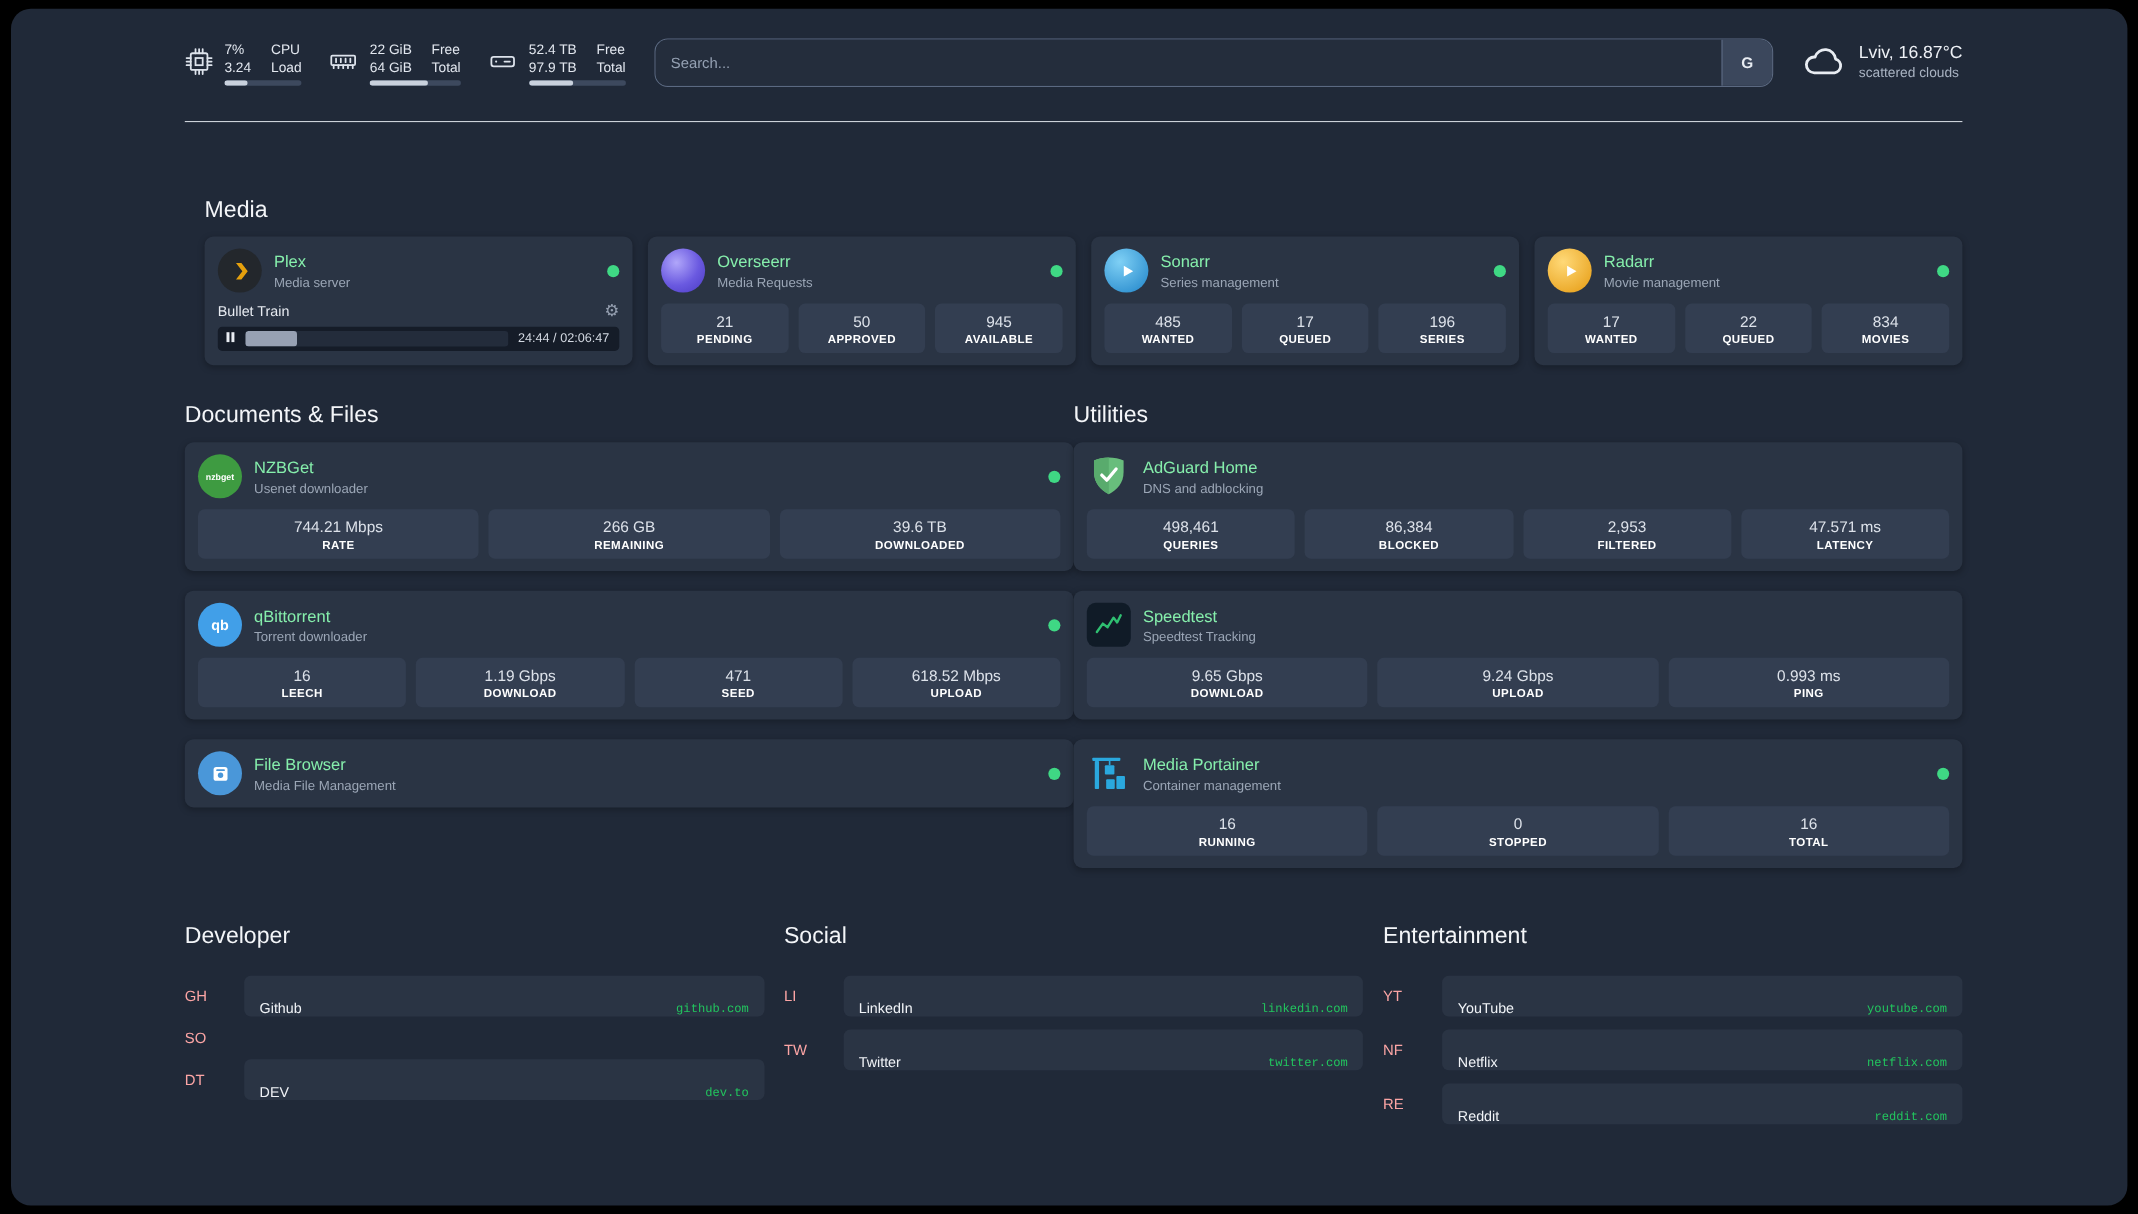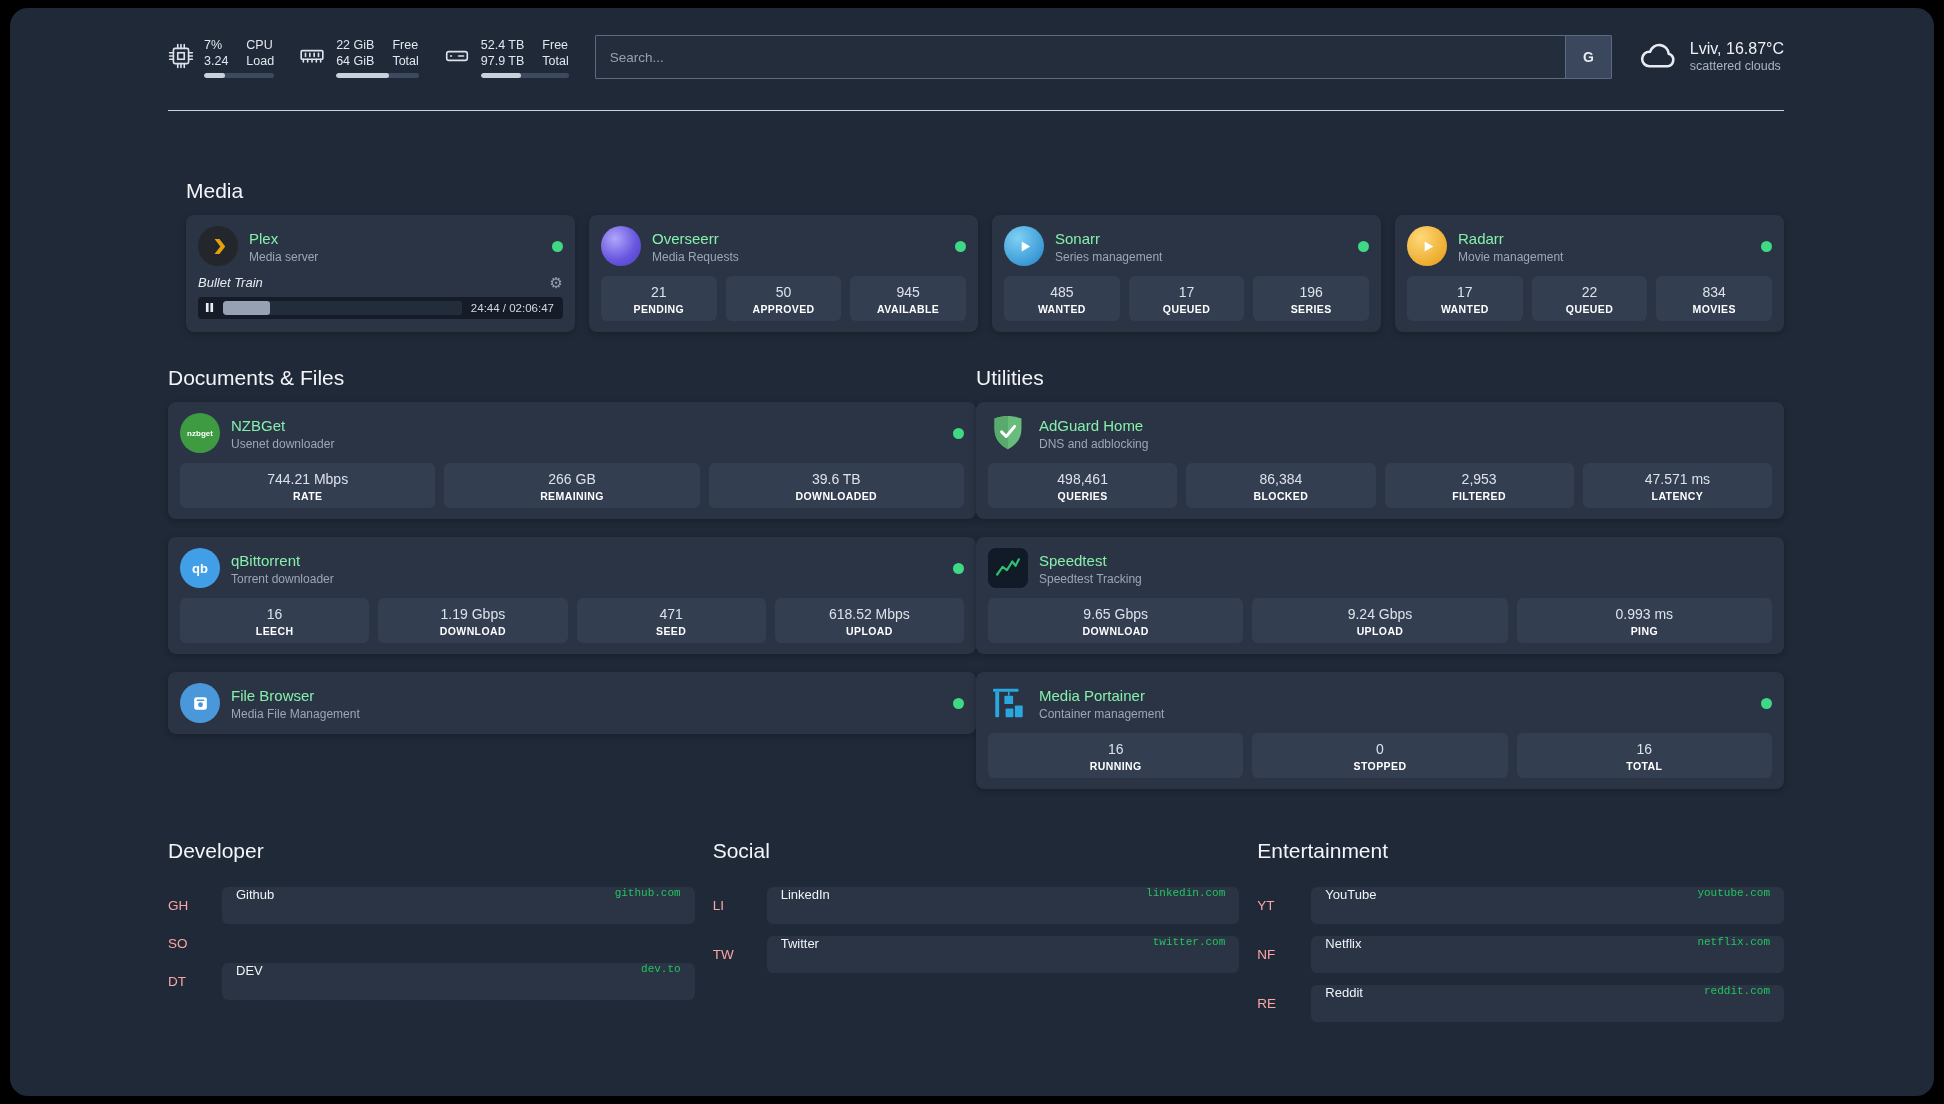--- a/index.html
+++ b/index.html
@@ -14,21 +14,21 @@
   .sys-group { display:flex; gap:24px; align-items:flex-start; }
   .sysstat { display:flex; gap:10px; align-items:flex-start; }
   .sysstat svg { margin-top:6px; }
   .sys-body { display:flex; flex-direction:column; }
   .sys-grid { display:grid; grid-template-columns:auto auto; column-gap:18px;
               font-size:12.5px; line-height:16px; color:#e2e7ef; }
   .sys-bar { margin-top:4px; height:5px; border-radius:3px; background:#3d495e; overflow:hidden; }
   .sys-fill { height:100%; border-radius:3px; background:#c9d1dd; }
 
   .search { flex:1; display:flex; margin:0 26px; height:44px;
-            border:1px solid var(--search-border,#5b6981); border-radius:1px; overflow:hidden; }
+            border:1px solid var(--search-border,#5b6981); border-radius:12px; overflow:hidden; }
   .search-input { flex:1; background:#242d3c; border:none; outline:none; color:#e3e8f0;
                   font-size:13.5px; padding:0 14px; font-family:inherit; }
   .search-input::placeholder { color:#94a0b2; }
   .search-btn { width:46px; background:var(--search-button-background,#3b475c); border:none;
                 border-left:1px solid var(--search-border,#5b6981); color:#e8ecf2;
                 font-size:14px; font-weight:600; cursor:pointer; font-family:inherit; }
 
   .weather { display:flex; align-items:center; gap:10px; }
   .weather-loc { font-size:16px; color:#eef1f6; line-height:18px; }
   .weather-cond { font-size:12.5px; color:#a9b3c2; line-height:16px; }
@@ -52,21 +52,21 @@
   .dot { margin-left:auto; width:11px; height:11px; border-radius:50%;
          background:var(--status-online,#3fd884); flex-shrink:0; }
 
   .stats { display:flex; gap:9px; margin-top:10px; }
   .tile { flex:1; background:var(--tile-background,#333e51); border-radius:6px;
           text-align:center; padding:7px 4px 6px; }
   .tile-value { font-size:14px; color:#dde2ea; line-height:18px; }
   .tile-label { font-size:10.5px; font-weight:700; color:#fff; margin-top:2px; letter-spacing:.4px; }
 
   
-  .np-row { display:flex; align-items:flex-start; margin-top:9px;font-style:italic; }
+  .np-row { display:flex; align-items:flex-start; margin-top:9px; }
   .np-title { font-size:13px; color:#e7ebf1; }
   .np-gear { margin-left:auto; color:#96a0b1; font-size:15px; cursor:pointer; line-height:1; }
   .player { display:flex; align-items:center; gap:9px; margin-top:7px; height:22px;
             background:var(--strip-background,#151c28); border-radius:4px; padding:0 9px 0 7px; }
   .player-track { flex:1; height:14px; background:#232c3b; border-radius:3px; overflow:hidden; }
   .player-fill { height:100%; background:#97a1b3; border-radius:3px; }
   .player-time { font-size:11.5px; color:#d3d9e2; white-space:nowrap; }
 
   .two-col { display:grid; grid-template-columns:1fr 1fr; margin-top:34px; }
   .col-stack { display:flex; flex-direction:column; gap:18px; }
@@ -74,21 +74,21 @@
   
   .icon-txt-sm { font-size:8px; color:#fff; font-weight:700; }
   .icon-txt-md { font-size:13px; color:#fff; font-weight:700; }
 
   
   .bm-grid { display:grid; grid-template-columns:repeat(3,1fr); column-gap:18px; margin-top:50px; }
   .bm-grid h2.section-title { margin-bottom:24px; }
   .bm-row { display:flex; align-items:center; margin-bottom:12px; }
   .bm-abbr { width:54px; flex-shrink:0; font-size:13.5px; font-weight:500; color:#fca5a5; }
   .bm-pill { flex:1; height:37px; background:var(--card-background,#2a3444); border-radius:6px;
-             display:flex; align-items:flex-start; justify-content:space-between; padding:0 14px;
+             display:flex; align-items:flex-end; justify-content:space-between; padding:0 14px;
              cursor:pointer; }
   .bm-name { font-size:13px; color:#f0f3f7; }
   .bm-domain { font-size:11px; color:#22c55e;font-family:Liberation Mono, monospace; }
 </style>
 </head>
 <body>
 
 <div class="app">
 
   <header class="topbar">

